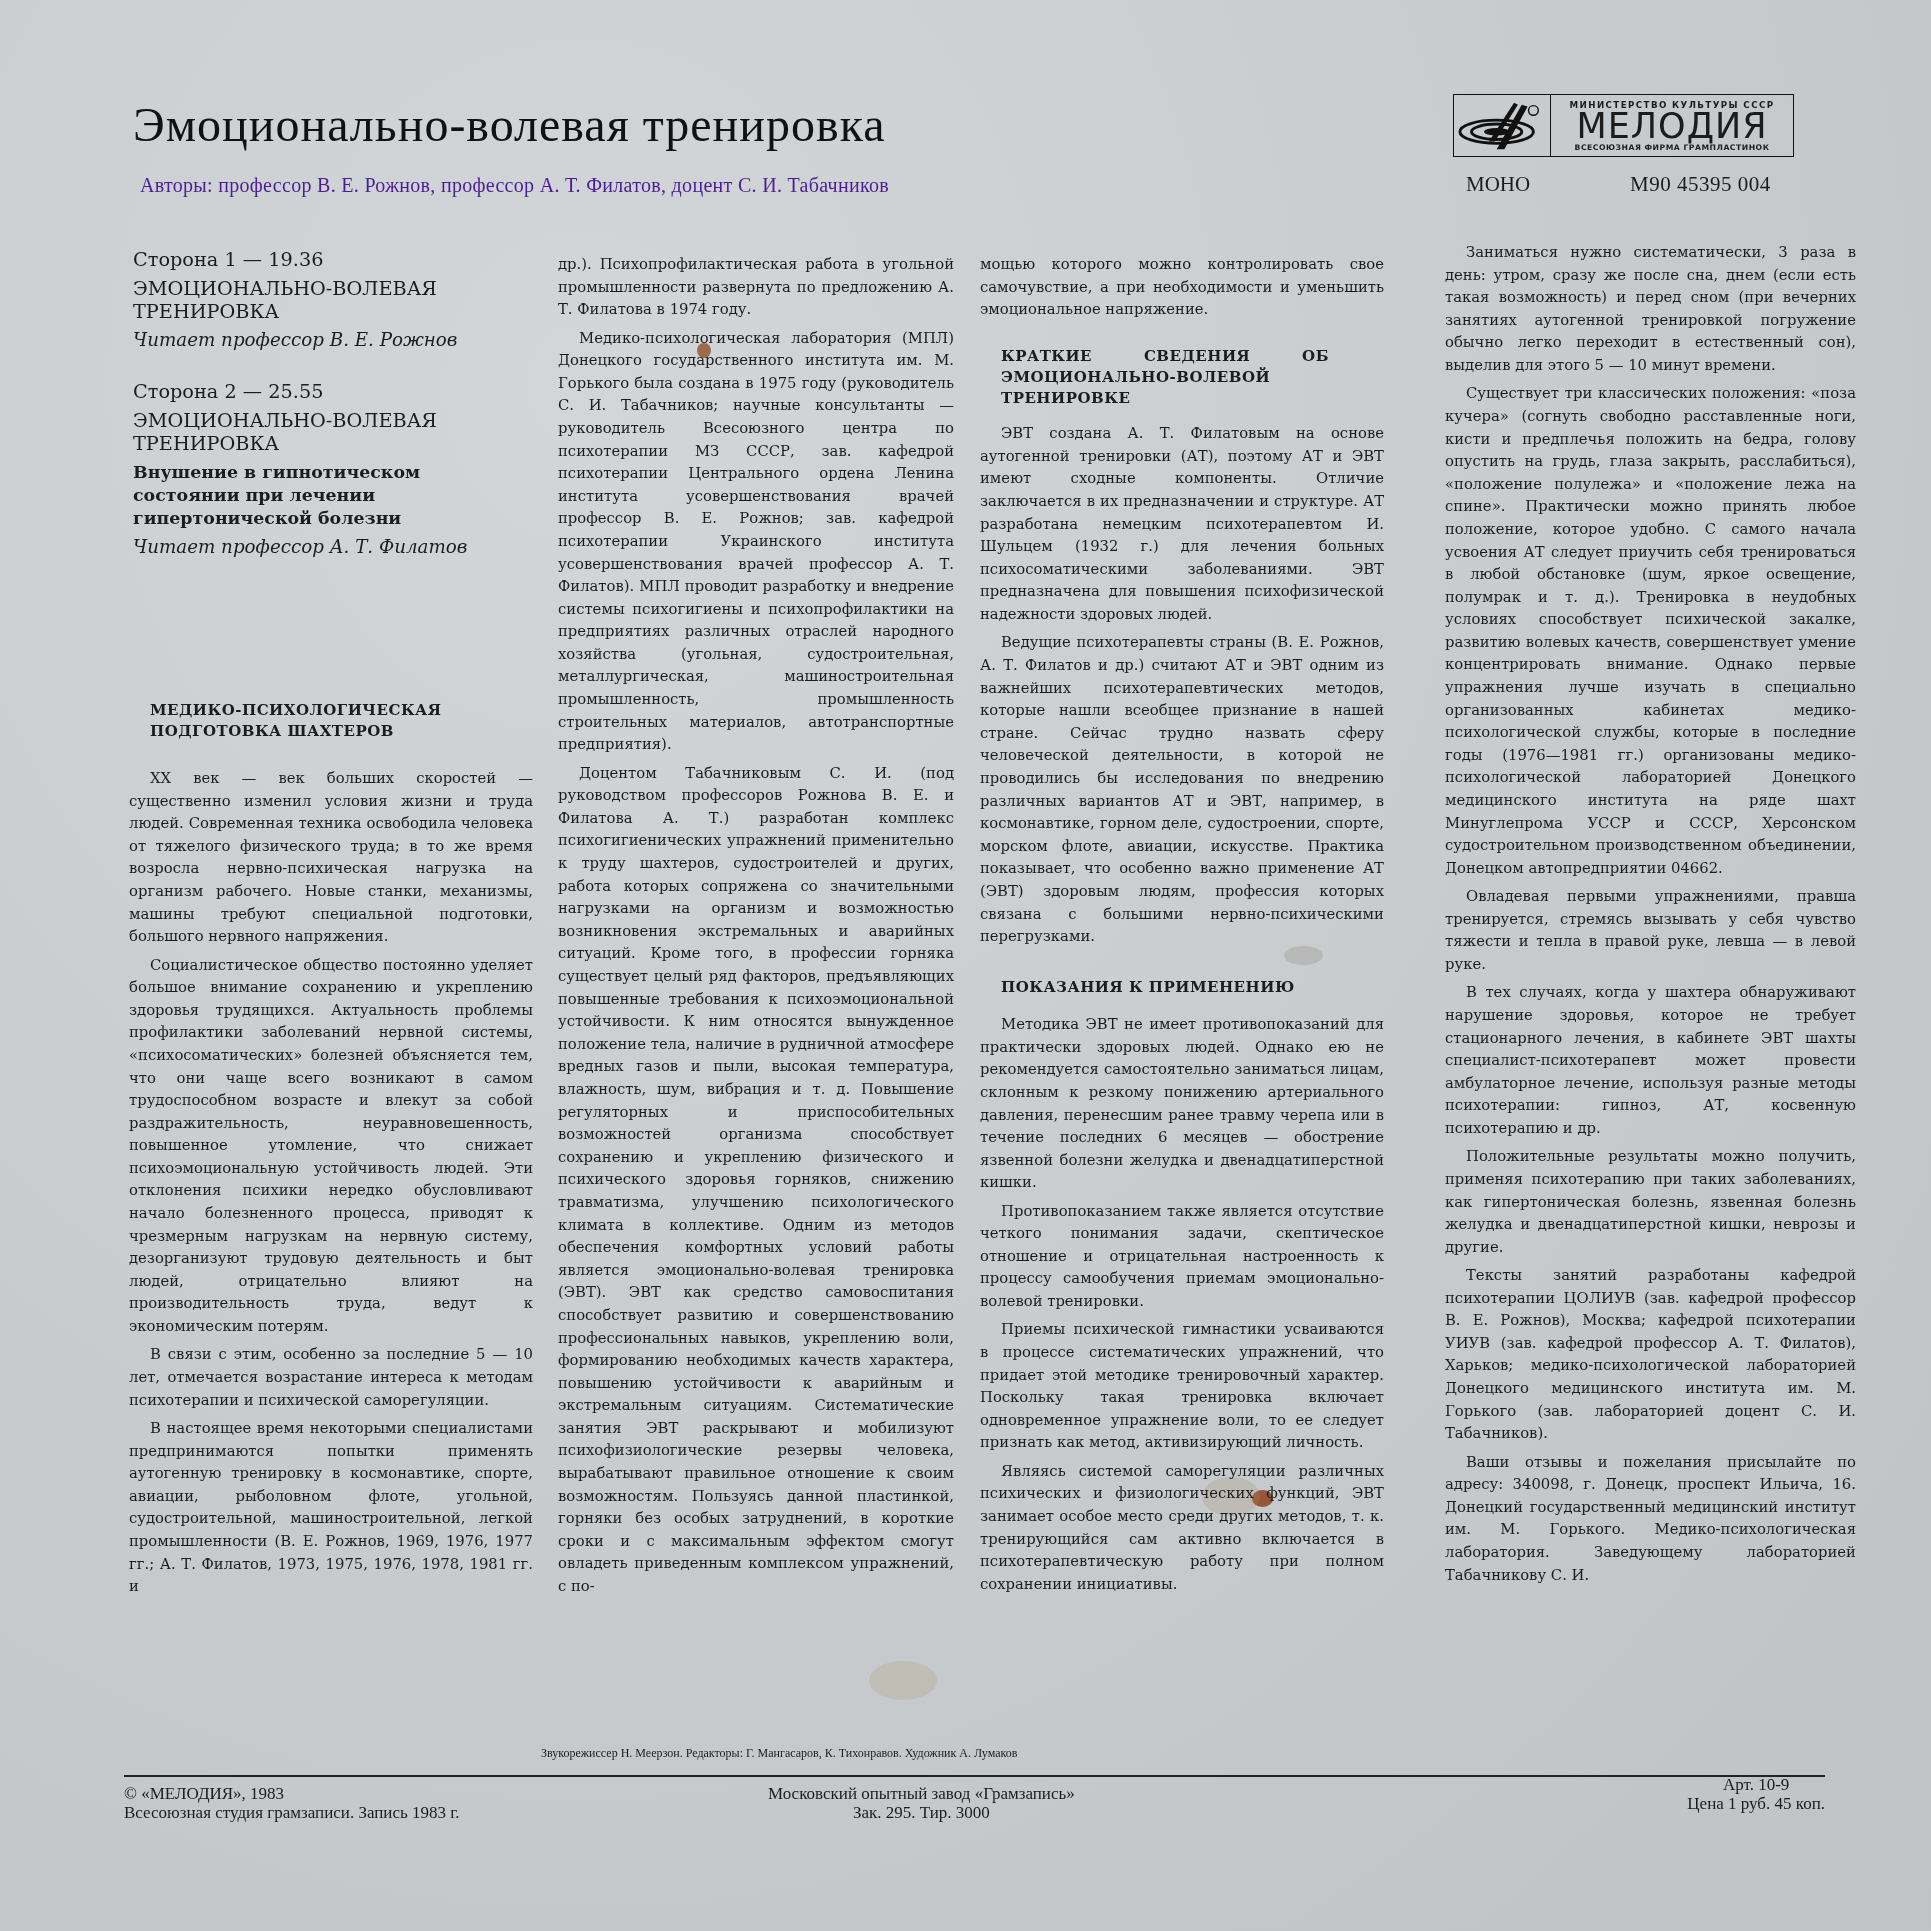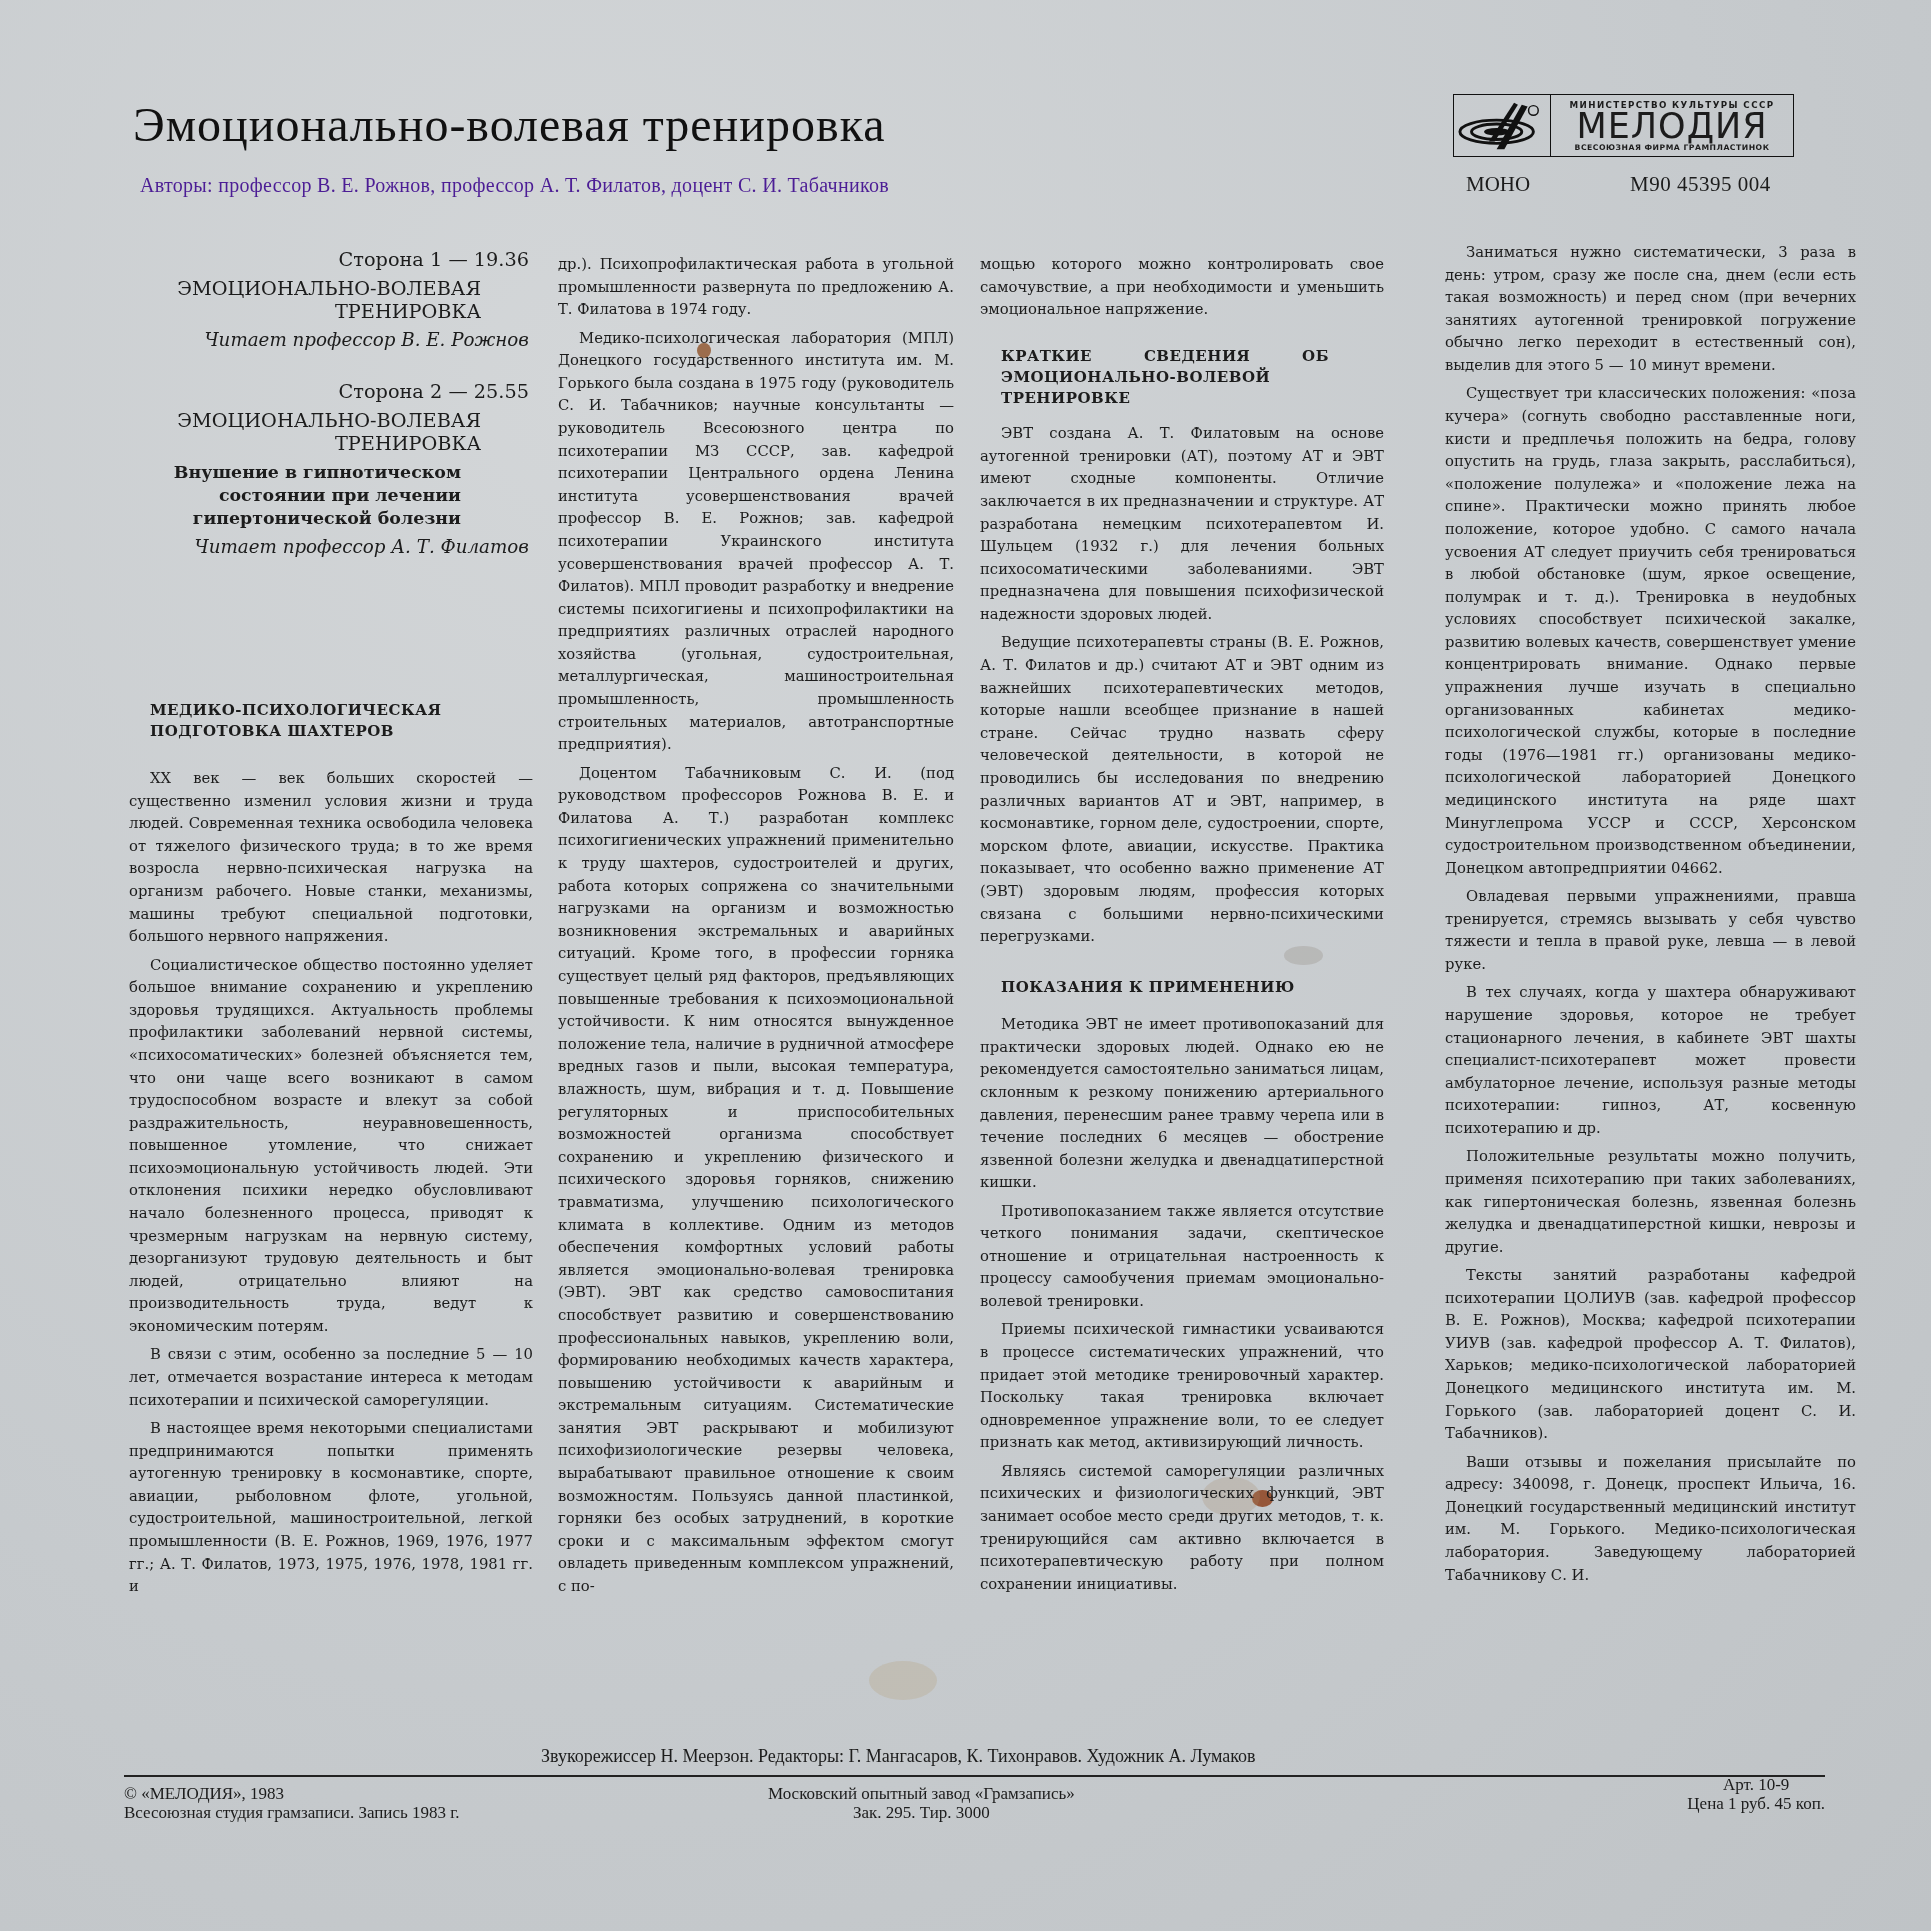--- a/index.html
+++ b/index.html
@@ -45,21 +45,21 @@
     margin: 0 0 25px 21px; text-transform: uppercase;
   }
 
   .side-label { font-family: "DejaVu Serif", serif; font-size: 19.3px; margin: 0; }
   .side-title { font-size: 19.3px; line-height: 23px; margin: 9.7px 0 0 0; text-transform: uppercase; }
   .side-reader { font-style: italic; font-size: 18.3px; margin: 9.7px 0 0 0; }
   .side-extra { font-weight: bold; font-size: 17.4px; line-height: 23px; margin: 7.7px 0 0 0; }
 
   .credits {
     position: absolute; left: 541px; top: 1746px;
-    font-family: "Liberation Serif", serif; font-size: 18px;
+    font-family: "Liberation Serif", serif; font-size: 12px;
   }
   .rule { position: absolute; left: 124px; width: 1701px; top: 1775px; height: 1.9px; background: #222; }
   .foot-left { position: absolute; left: 124px; top: 1784px; font-family: "Liberation Serif", serif; font-size: 17px; line-height: 19.3px; }
   .foot-center { position: absolute; left: 768px; top: 1784px; font-family: "Liberation Serif", serif; font-size: 17px; line-height: 19.3px; text-align: center; }
   .foot-right { position: absolute; right: 106px; top: 1775px; font-family: "Liberation Serif", serif; font-size: 17px; line-height: 19.3px; text-align: center; }
 </style>
 </head>
 <body>
 
 <div class="stain" style="left:697px;top:343px;width:13.5px;height:15.4px;background:#8a4a1e;opacity:.75"></div>
@@ -84,21 +84,21 @@
   </div>
   <div class="logo-text">
     <div class="logo-top">МИНИСТЕРСТВО КУЛЬТУРЫ СССР</div>
     <div class="logo-name">МЕЛОДИЯ</div>
     <div class="logo-bottom">ВСЕСОЮЗНАЯ ФИРМА ГРАМПЛАСТИНОК</div>
   </div>
 </div>
 <div class="mono">МОНО</div>
 <div class="catalog">М90 45395 004</div>
 
-<div class="col" style="left:133px;width:396px;text-align:right;">
+<div class="col" style="left:133px;width:396px;text-align:left;">
   <p class="side-label noindent">Сторона 1 — 19.36</p>
   <p class="side-title noindent" style="width:348px">ЭМОЦИОНАЛЬНО-ВОЛЕВАЯ ТРЕНИРОВКА</p>
   <p class="side-reader noindent">Читает профессор В. Е. Рожнов</p>
   <p class="side-label noindent" style="margin-top:29px">Сторона 2 — 25.55</p>
   <p class="side-title noindent" style="width:348px">ЭМОЦИОНАЛЬНО-ВОЛЕВАЯ ТРЕНИРОВКА</p>
   <p class="side-extra noindent" style="width:328px">Внушение в гипнотическом состоянии при лечении гипертонической болезни</p>
   <p class="side-reader noindent">Читает профессор А. Т. Филатов</p>
 </div>
 
 <div class="col" style="left:129px;top:700px;width:404px;">

